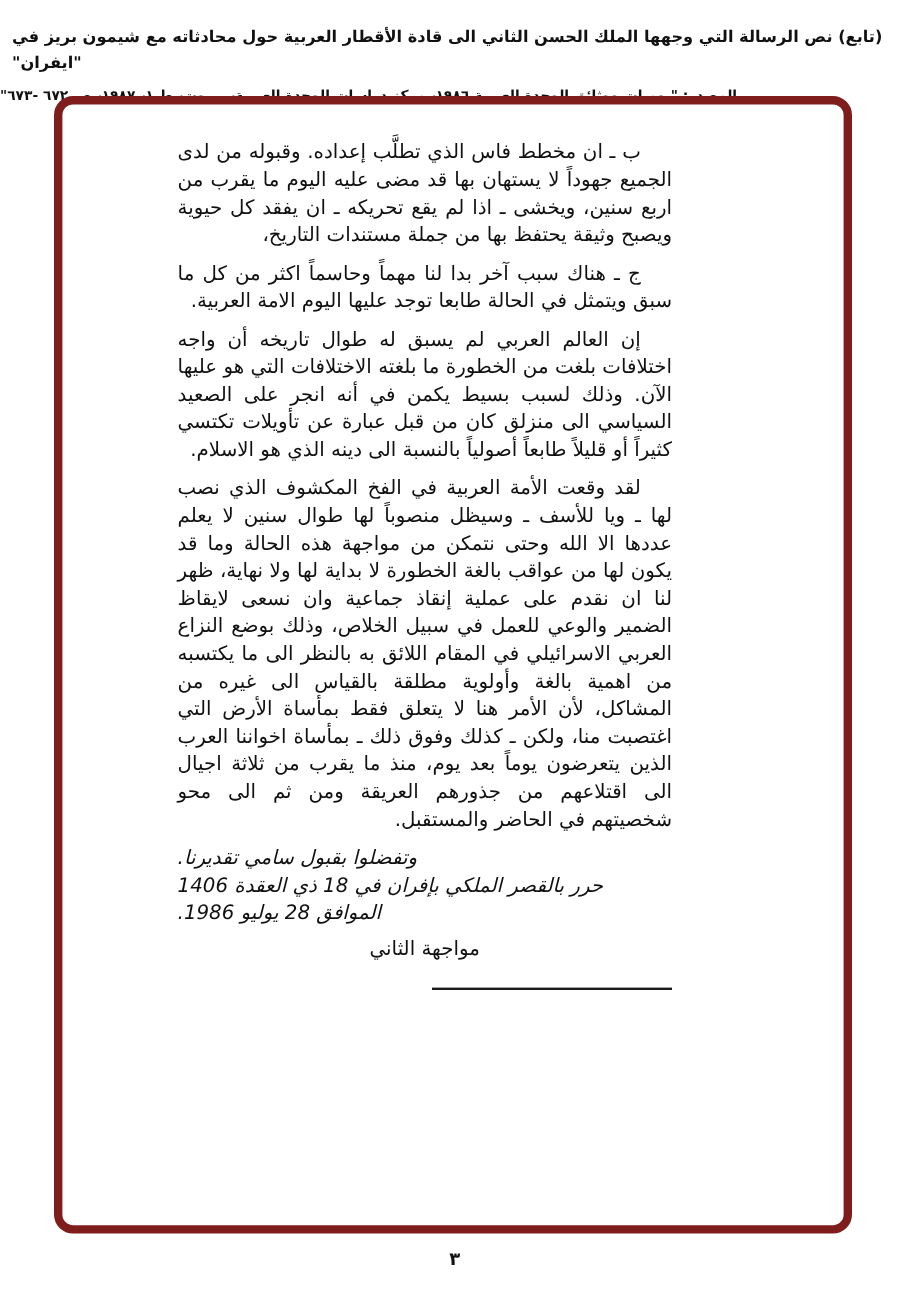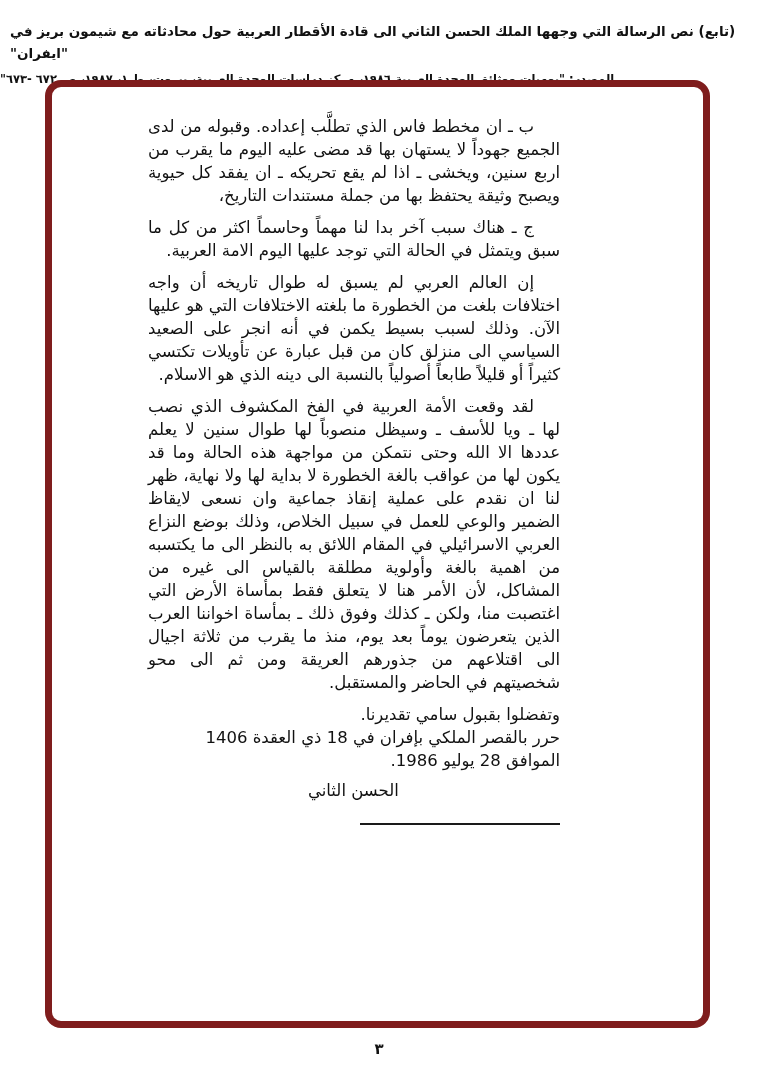--- a/index.html
+++ b/index.html
@@ -62,21 +62,22 @@
     font-size: 16.5px;
     line-height: 23px;
   }
   .para {
     margin: 0 0 9px 0;
     text-indent: 26px;
   }
   .closing, .dateline {
     margin: 0;
     text-indent: 0;
-    text-align: right;
+    text-align: left;
+    font-style: italic;
   }
   .signature {
     margin-top: 8px;
     direction: rtl;
     text-align: left;
     padding-left: 160px;
     line-height: 21px;
     font-size: 16.5px;
   }
   .end-rule {
@@ -105,32 +106,32 @@
   <div class="header">
     <div class="header-title">(تابع) نص الرسالة التي وجهها الملك الحسن الثاني الى قادة الأقطار العربية حول محادثاته مع شيمون بريز في "ايفران"</div>
     <div class="header-source">المصدر: "يوميات ووثائق الوحدة العربية ١٩٨٦، مركز دراسات الوحدة العربية، بيروت، ط ١، ١٩٨٧، ص ٦٧٢ -٦٧٣"</div>
   </div>
 
   <div class="green-box">
     <div class="letter">
 
       <p class="para">ب ـ ان مخطط فاس الذي تطلَّب إعداده. وقبوله من لدى الجميع جهوداً لا يستهان بها قد مضى عليه اليوم ما يقرب من اربع سنين، ويخشى ـ اذا لم يقع تحريكه ـ ان يفقد كل حيوية ويصبح وثيقة يحتفظ بها من جملة مستندات التاريخ،</p>
 
-      <p class="para">ج ـ هناك سبب آخر بدا لنا مهماً وحاسماً اكثر من كل ما سبق ويتمثل في الحالة التي توجد عليها اليوم الامة العربية.</p>
+      <p class="para">ج ـ هناك سبب آخر بدا لنا مهماً وحاسماً اكثر من كل ما سبق ويتمثل في الحالة طابعا توجد عليها اليوم الامة العربية.</p>
 
       <p class="para">إن العالم العربي لم يسبق له طوال تاريخه أن واجه اختلافات بلغت من الخطورة ما بلغته الاختلافات التي هو عليها الآن. وذلك لسبب بسيط يكمن في أنه انجر على الصعيد السياسي الى منزلق كان من قبل عبارة عن تأويلات تكتسي كثيراً أو قليلاً طابعاً أصولياً بالنسبة الى دينه الذي هو الاسلام.</p>
 
       <p class="para">لقد وقعت الأمة العربية في الفخ المكشوف الذي نصب لها ـ ويا للأسف ـ وسيظل منصوباً لها طوال سنين لا يعلم عددها الا الله وحتى نتمكن من مواجهة هذه الحالة وما قد يكون لها من عواقب بالغة الخطورة لا بداية لها ولا نهاية، ظهر لنا ان نقدم على عملية إنقاذ جماعية وان نسعى لايقاظ الضمير والوعي للعمل في سبيل الخلاص، وذلك بوضع النزاع العربي الاسرائيلي في المقام اللائق به بالنظر الى ما يكتسبه من اهمية بالغة وأولوية مطلقة بالقياس الى غيره من المشاكل، لأن الأمر هنا لا يتعلق فقط بمأساة الأرض التي اغتصبت منا، ولكن ـ كذلك وفوق ذلك ـ بمأساة اخواننا العرب الذين يتعرضون يوماً بعد يوم، منذ ما يقرب من ثلاثة اجيال الى اقتلاعهم من جذورهم العريقة ومن ثم الى محو شخصيتهم في الحاضر والمستقبل.</p>
 
       <p class="closing">وتفضلوا بقبول سامي تقديرنا.</p>
 
       <p class="dateline">حرر بالقصر الملكي بإفران في 18 ذي العقدة 1406 الموافق 28 يوليو 1986.</p>
 
       <div class="signature">
-        <div>الحسن الثاني</div>
+        <div>مواجهة الثاني</div>
       </div>
 
       <div class="end-rule"></div>
 
     </div>
   </div>
 
   <div class="page-number">٣</div>
 
 </div>

